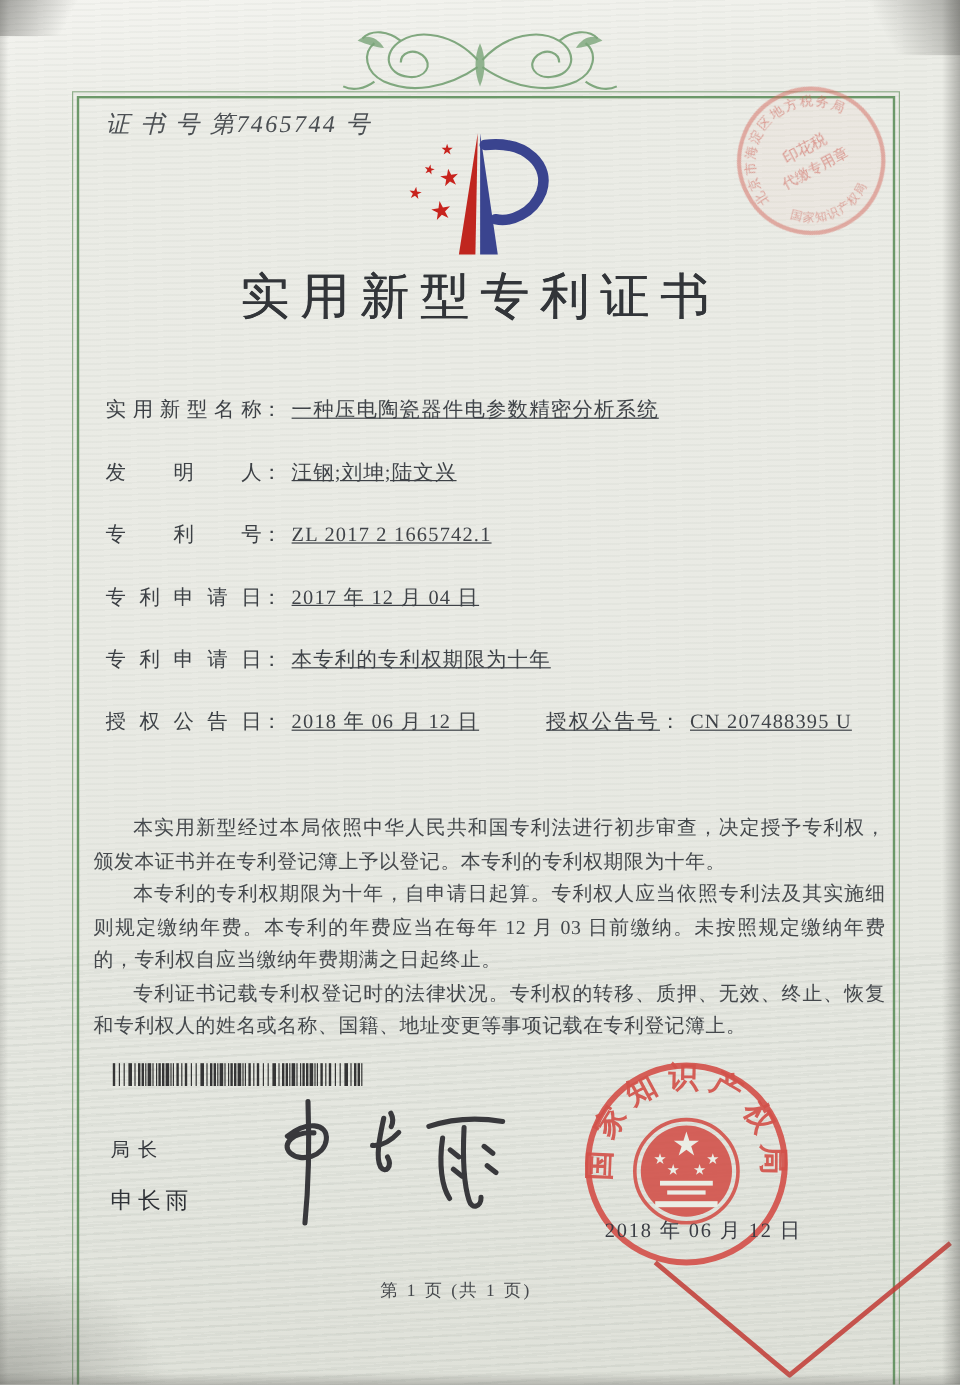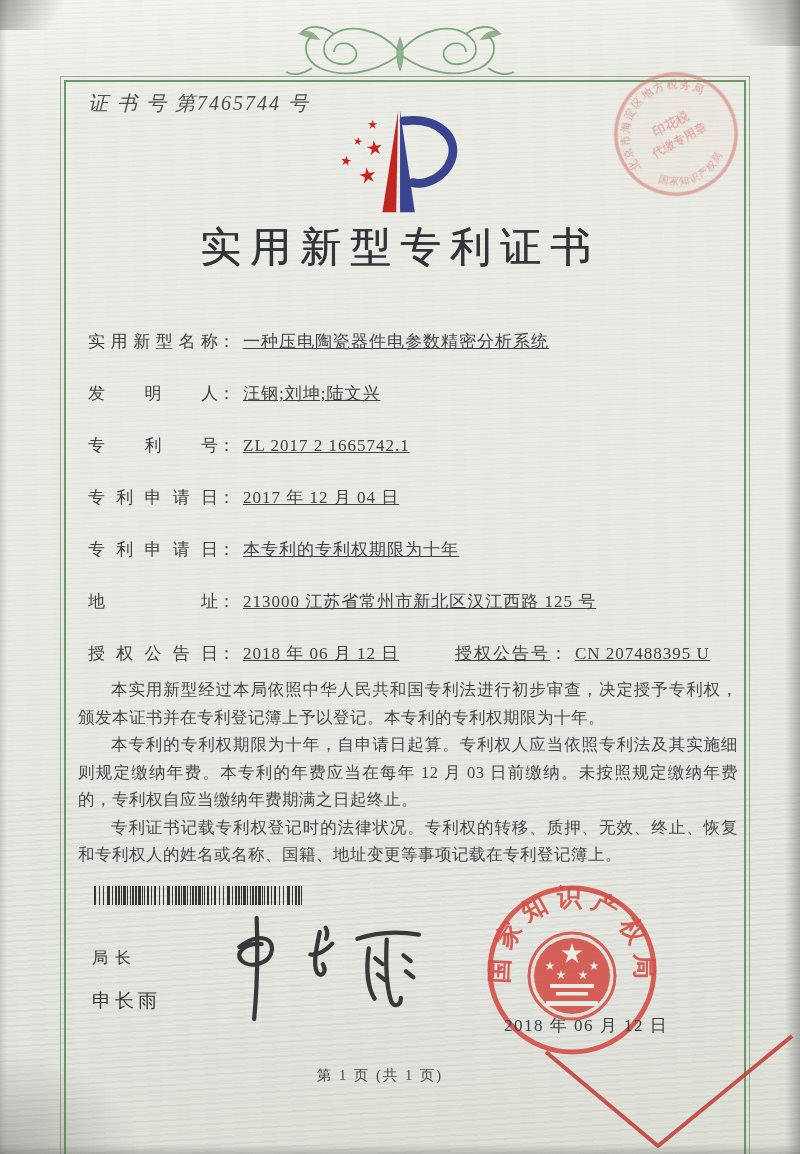--- a/index.html
+++ b/index.html
@@ -114,21 +114,20 @@
 
   <div class="title">实用新型专利证书</div>
 
   <div class="fields">
 
   <div class="field-row"><span class="flabel">实用新型名称</span><span class="fcolon">：</span><span class="fvalue">一种压电陶瓷器件电参数精密分析系统</span></div>
       <div class="field-row"><span class="flabel">发明人</span><span class="fcolon">：</span><span class="fvalue">汪钢;刘坤;陆文兴</span></div>
       <div class="field-row"><span class="flabel">专利号</span><span class="fcolon">：</span><span class="fvalue">ZL 2017 2 1665742.1</span></div>
       <div class="field-row"><span class="flabel">专利申请日</span><span class="fcolon">：</span><span class="fvalue">2017 年 12 月 04 日</span></div>
       <div class="field-row"><span class="flabel">专利申请日</span><span class="fcolon">：</span><span class="fvalue">本专利的专利权期限为十年</span></div>
-      <div class="field-row"><span class="flabel">地址</span><span class="fcolon">：</span><span class="fvalue">213000 江苏省常州市新北区汉江西路 125 号</span></div>
       <div class="grant-row">
         <div class="grant-left"><span class="flabel">授权公告日</span><span class="fcolon">：</span><span class="fvalue">2018 年 06 月 12 日</span></div>
         <div class="grant-right"><span class="flabel2">授权公告号</span><span class="fcolon">：</span><span class="fvalue">CN 207488395 U</span></div>
       </div>
     </div>
 
   <div class="body-text">
       <p>本实用新型经过本局依照中华人民共和国专利法进行初步审查，决定授予专利权，颁发本证书并在专利登记簿上予以登记。本专利的专利权期限为十年。</p>
       <p>本专利的专利权期限为十年，自申请日起算。专利权人应当依照专利法及其实施细则规定缴纳年费。本专利的年费应当在每年 12 月 03 日前缴纳。未按照规定缴纳年费的，专利权自应当缴纳年费期满之日起终止。</p>
       <p>专利证书记载专利权登记时的法律状况。专利权的转移、质押、无效、终止、恢复和专利权人的姓名或名称、国籍、地址变更等事项记载在专利登记簿上。</p>

